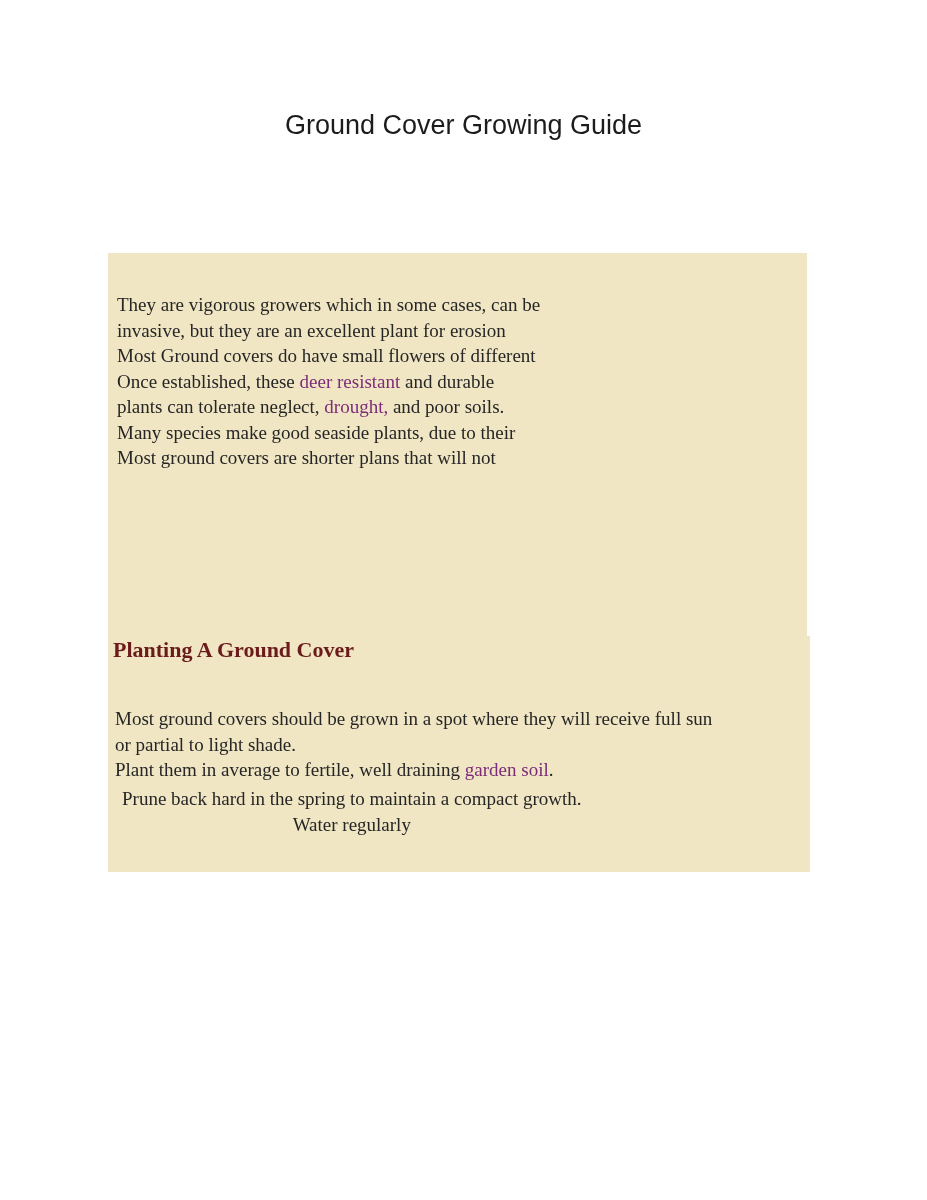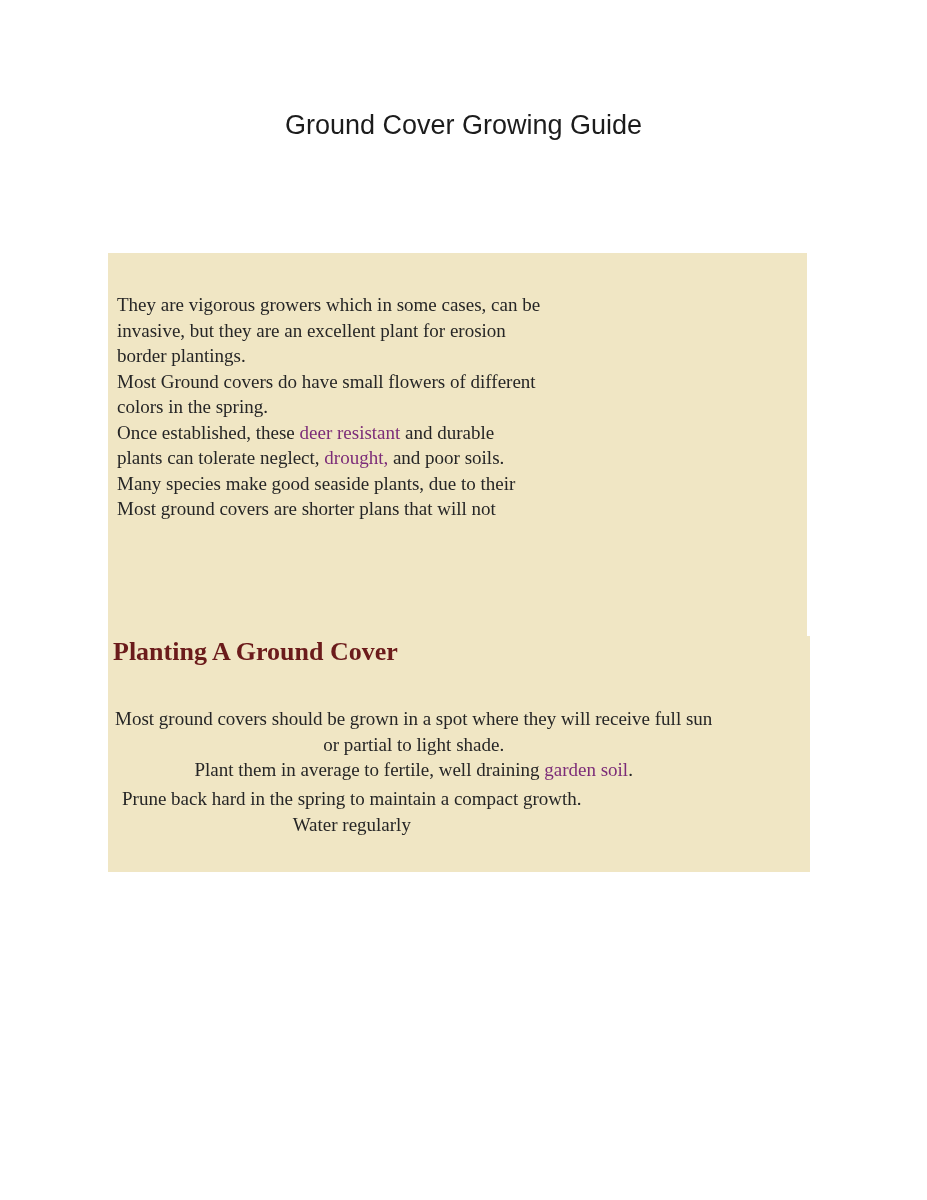--- a/index.html
+++ b/index.html
@@ -43,26 +43,26 @@
     background: var(--box-bg, #f0e6c4);
   }
   .text-block {
     position: absolute;
     color: var(--body-color, #262626);
     font-size: 19px;
     line-height: 25.5px;
   }
   .text-line { white-space: nowrap; }
   .intro-block   { left: 9px;  top: 39px;  }
-  .planting-block{ left: 7px;  top: 453px; text-align: center; }
+  .planting-block{ left: 7px;  top: 453px; }
   .care-block    { left: 14px; top: 533px; text-align: center; }
   .section-heading {
     position: absolute;
     left: 5px; top: 384px;
-    font-size: 26px;
+    font-size: 22px;
     font-weight: 700;
     color: var(--heading-color, #6b1b1b);
     white-space: nowrap;
   }
   .link {
     color: var(--link-color, #7c2c78);
     text-decoration: none;
     cursor: pointer;
   }
 </style>
@@ -73,23 +73,21 @@
 
   <div class="doc-title">Ground Cover Growing Guide</div>
 
   <div class="content-box">
     <div class="box-bg-upper"></div>
     <div class="box-bg-lower"></div>
 
     <div class="text-block intro-block">
         <div class="text-line"><span>They are vigorous growers which in some cases, can be</span></div>
         <div class="text-line"><span>invasive, but they are an excellent plant for erosion</span></div>
-        <div class="text-line"><span>border plantings.</span></div>
         <div class="text-line"><span>Most Ground covers do have small flowers of different</span></div>
-        <div class="text-line"><span>colors in the spring.</span></div>
         <div class="text-line"><span>Once established, these </span><a class="link">deer resistant</a><span> and durable</span></div>
         <div class="text-line"><span>plants can tolerate neglect, </span><a class="link">drought,</a><span> and poor soils.</span></div>
         <div class="text-line"><span>Many species make good seaside plants, due to their</span></div>
         <div class="text-line"><span>Most ground covers are shorter plans that will not</span></div>
       </div>
 
     <div class="section-heading">Planting A Ground Cover</div>
 
     <div class="text-block planting-block">
         <div class="text-line"><span>Most ground covers should be grown in a spot where they will receive full sun</span></div>

